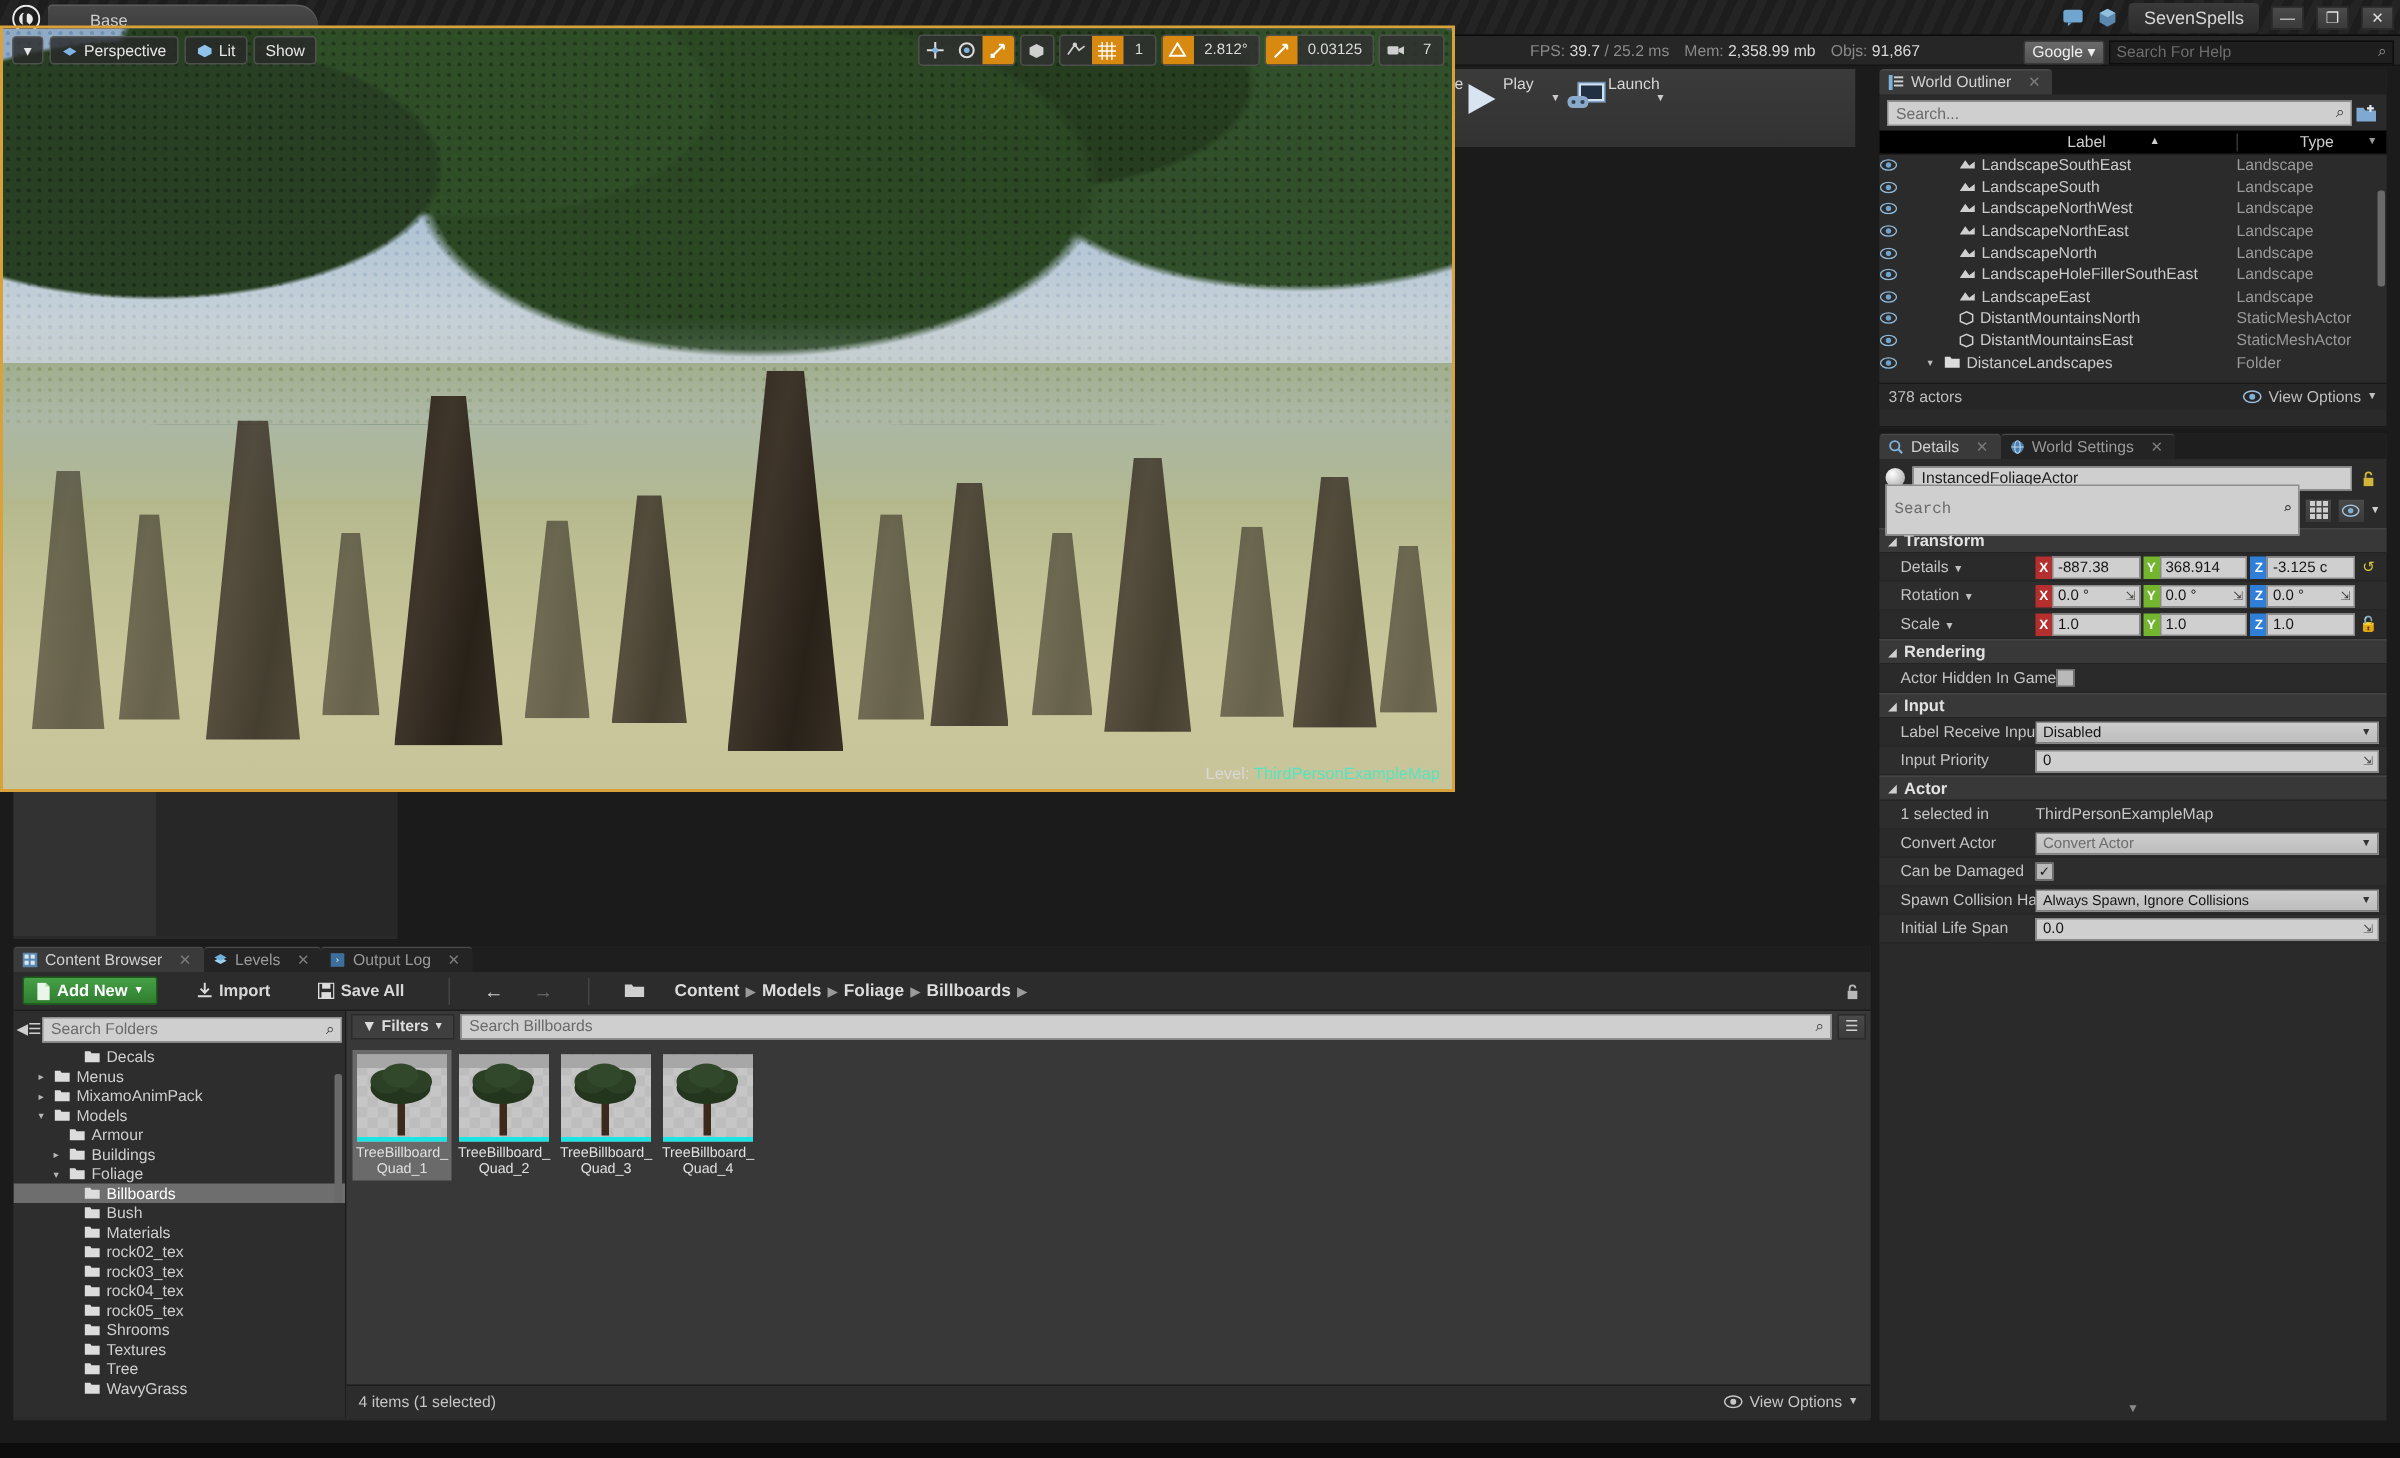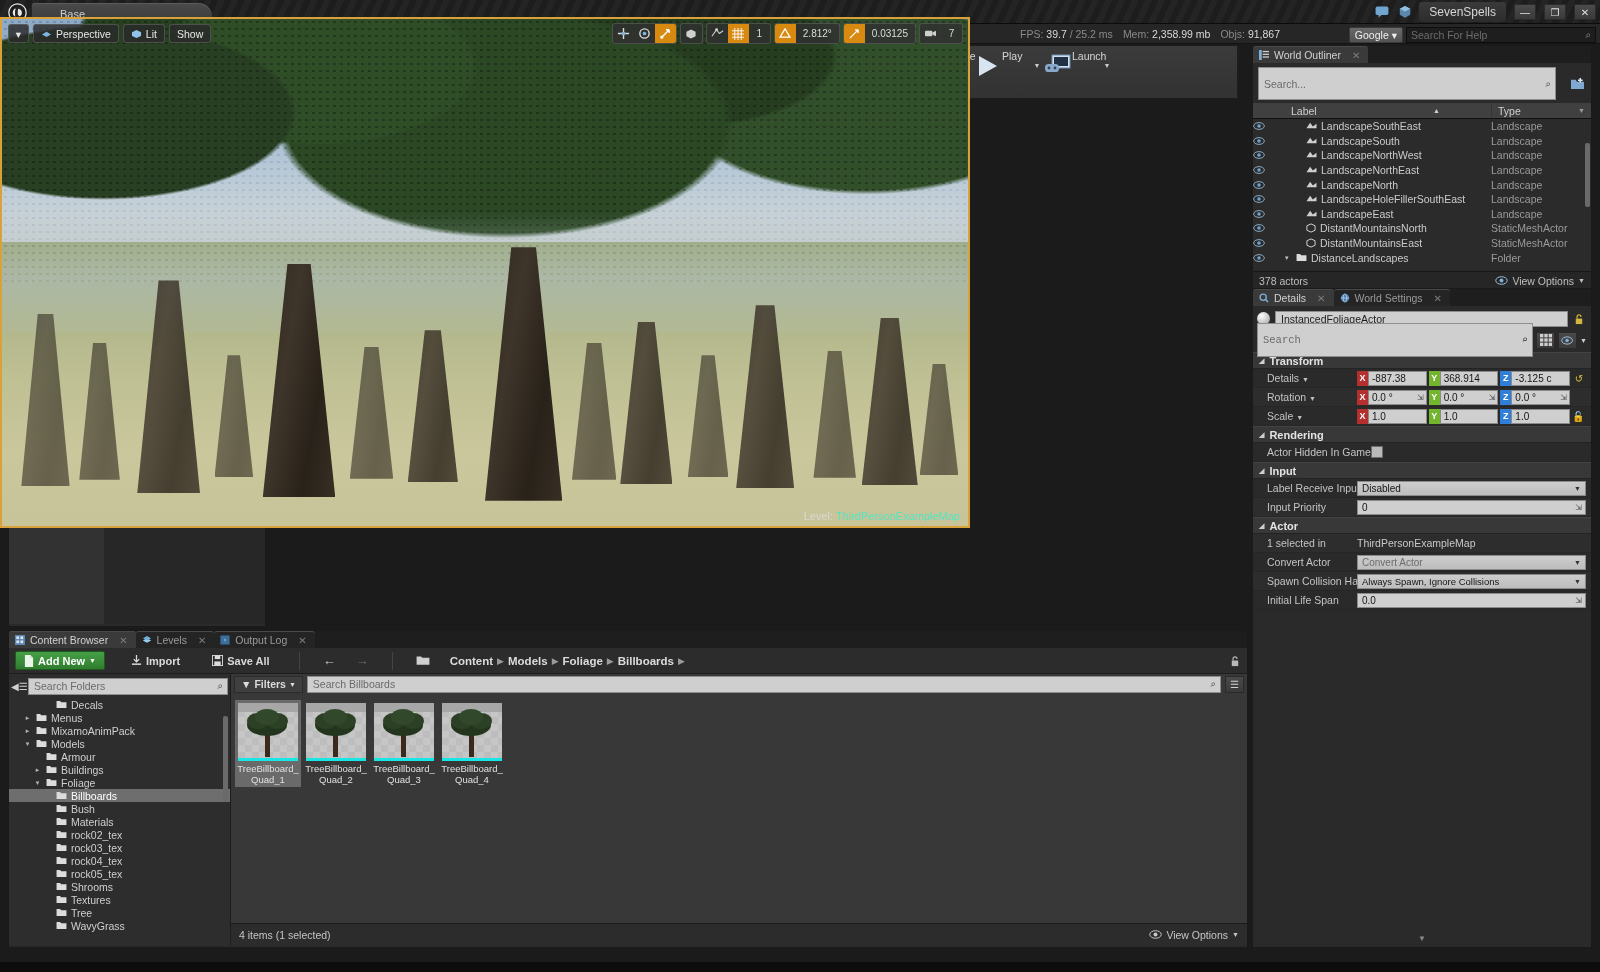--- a/index.html
+++ b/index.html
@@ -172,25 +172,25 @@
   .vbtn.sq { width:21px; padding:0; justify-content:center; }
   .vp-hud-tr { position:absolute; right:5px; top:4px; display:flex; gap:3px; align-items:center; z-index:6; }
   .hgrp { display:flex; background:rgba(48,48,48,.85); border:1px solid rgba(110,110,110,.5); border-radius:3px; overflow:hidden; }
   .hcell { width:21px; height:19px; display:flex; align-items:center; justify-content:center; color:#dcdcdc; font-size:10px; }
   .hcell.on { background:#d8890f; color:#fff; }
   .level-lbl { position:absolute; right:8px; bottom:4px; font-size:11px; color:#d8d8d8; z-index:6;}
   .level-lbl b { color:#55e4c0; font-weight:normal; }
 
   
   #outliner { left:1252px; top:45px; width:340px; height:240px; }
-  .ol-search { margin:4px 5px 3px 5px; height:33px; display:flex; gap:12px; }
+  .ol-search { margin:4px 5px 3px 5px; height:17px; display:flex; gap:0; }
   .ol-search .box { flex:1; background:#cfcfcf; border:1px solid #8d8d8d; display:flex; align-items:center;
      padding:0 5px; color:#6a6a6a; font-size:10.5px; position:relative;}
   .ol-search .box .mag { position:absolute; right:4px; color:#333; font-size:10px;}
-  .ol-head { height:16px; background:#404040; display:flex; align-items:center; font-size:10.5px; color:#cfcfcf; border-bottom:1px solid #111;}
+  .ol-head { height:16px; background:#000000; display:flex; align-items:center; font-size:10.5px; color:#cfcfcf; border-bottom:1px solid #111;text-align:center;}
   .ol-head .c1 { width:32px; }
   .ol-head .c2 { flex:1; padding-left:6px; position:relative;}
   .ol-head .c3 { width:100px; padding-left:6px; border-left:1px solid #343434; position:relative;}
   .ol-rows { height:152px; overflow:hidden; position:relative; background:#2b2b2b; }
   .ol-row { height:14.6px; display:flex; align-items:center; font-size:10.5px; color:#b8b8b8; }
   .ol-row .eye { width:22px; text-align:center; color:#8fb8d8; font-size:9px; }
   .ol-row .nm { flex:1; display:flex; align-items:center; gap:4px; color:#cbcbcb; white-space:nowrap; overflow:hidden;}
   .ol-row .ty { width:100px; color:#9a9a9a; white-space:nowrap; overflow:hidden;}
   .ol-foot { height:18px; background:#262626; display:flex; align-items:center; justify-content:space-between;
     padding:0 6px; font-size:10.5px; color:#bfbfbf; border-top:1px solid #171717;}
@@ -1268,20 +1268,26 @@
     <div class="prow">
       <div class="plabel">Convert Actor</div>
       <div class="pval">
         <span class="sel-box dim">
           <span>Convert Actor</span>
           <span class="car">▼</span>
         </span>
       </div>
     </div>
     <div class="prow">
+      <div class="plabel">Can be Damaged</div>
+      <div class="pval">
+        <span class="chk">✓</span>
+      </div>
+    </div>
+    <div class="prow">
       <div class="plabel">Spawn Collision Hand</div>
       <div class="pval">
         <span class="sel-box">
           <span style="font-size:9.5px;">Always Spawn, Ignore Collisions</span>
           <span class="car">▼</span>
         </span>
       </div>
     </div>
     <div class="prow">
       <div class="plabel">Initial Life Span</div>

